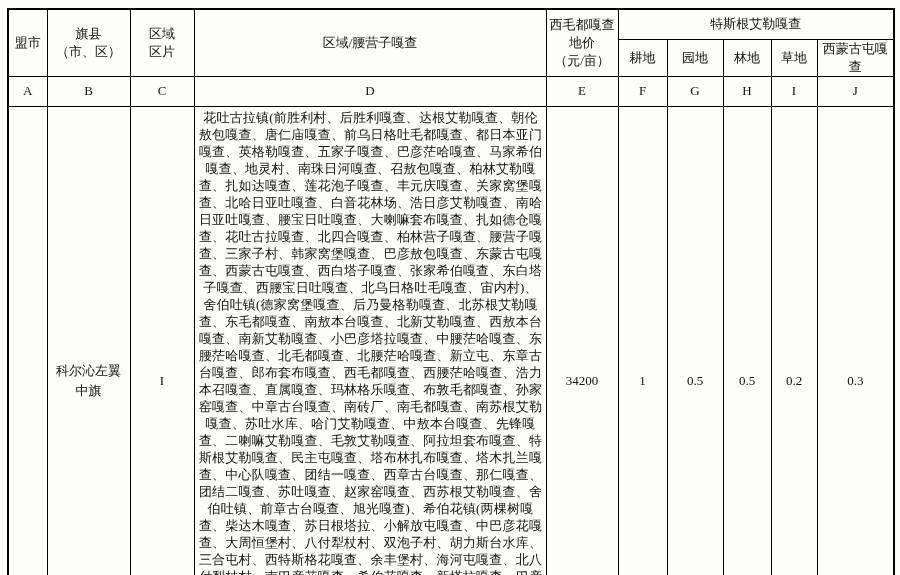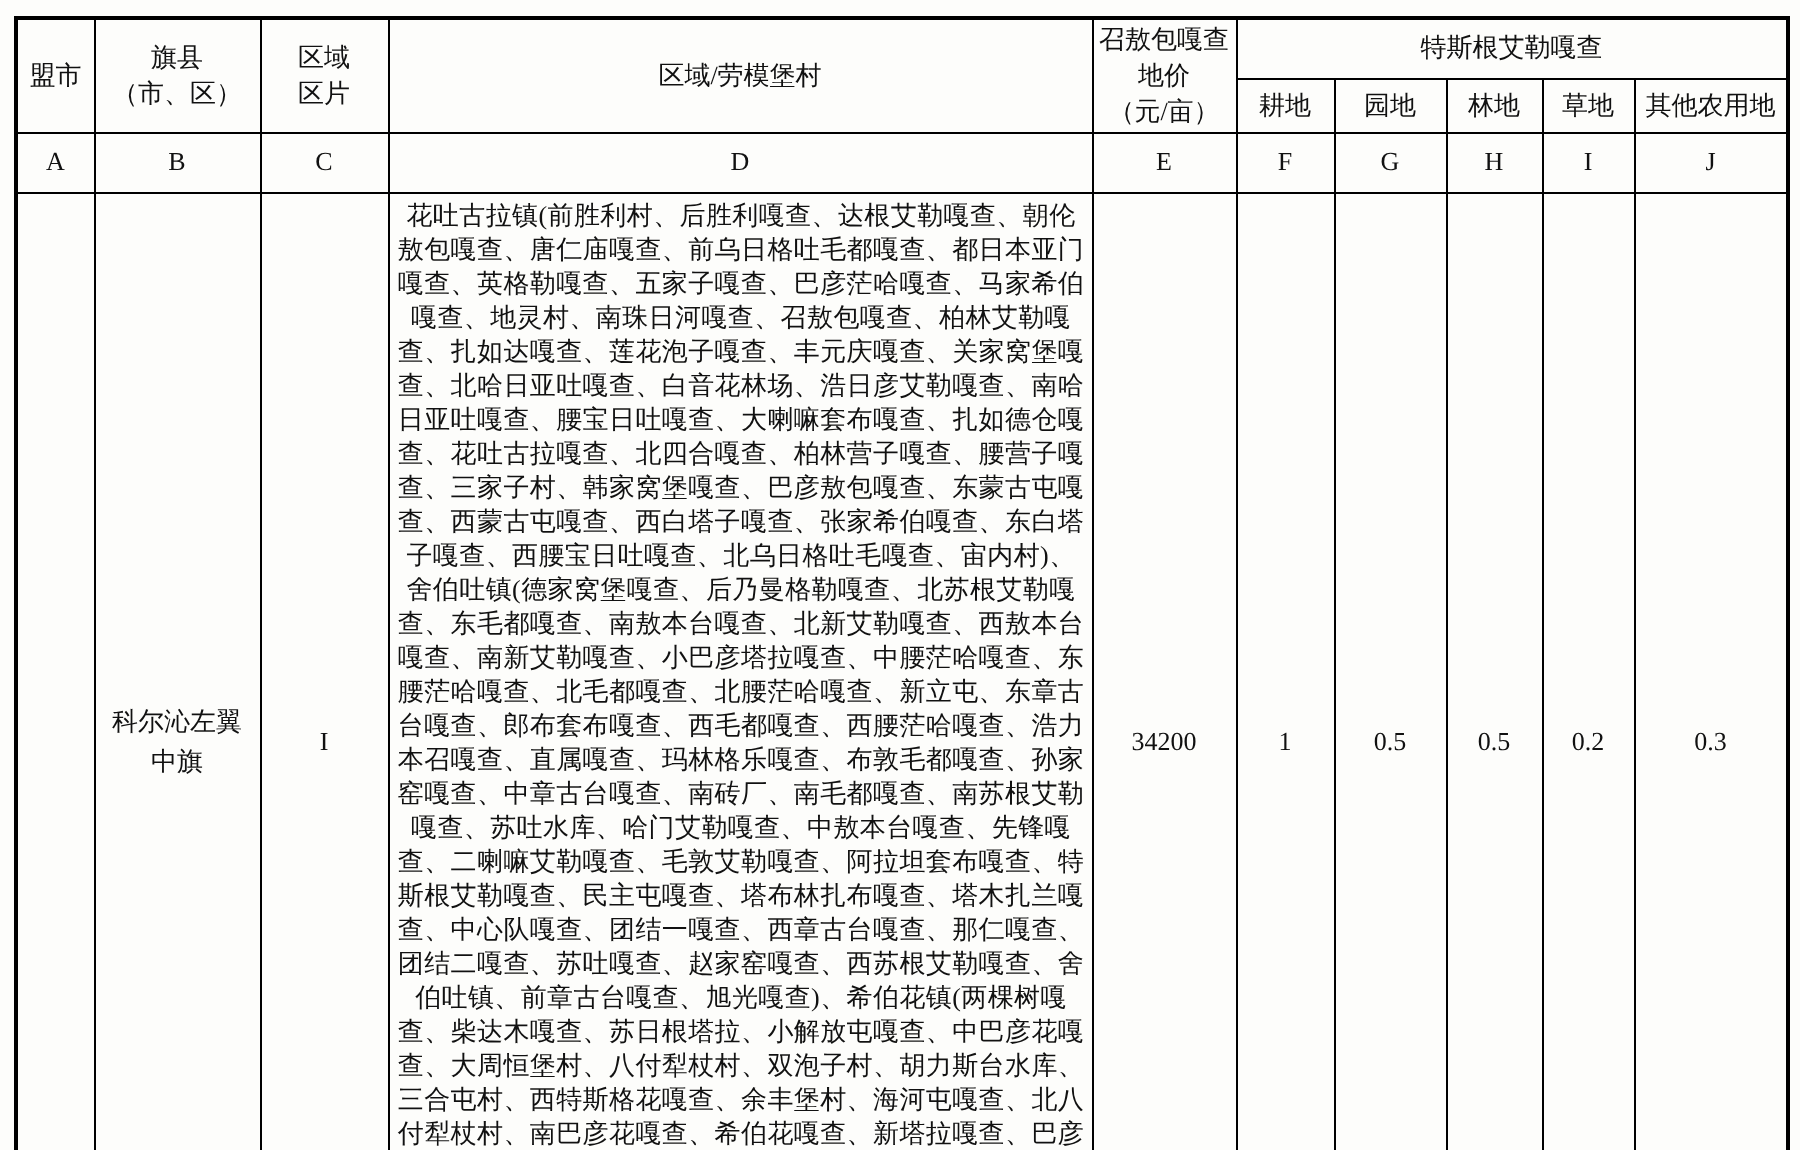--- a/index.html
+++ b/index.html
@@ -58,33 +58,33 @@
       <col style="width:77px">
     </colgroup>
 
     <tbody>
         <tr class="header-row-1">
       <td rowspan="2">盟市</td>
       <td rowspan="2" class="multiline">旗县
 （市、区）</td>
       <td rowspan="2" class="multiline">区域
 区片</td>
-      <td rowspan="2">区域/劳模堡村</td>
-      <td rowspan="2" class="multiline">召敖包嘎查
+      <td rowspan="2">区域/腰营子嘎查</td>
+      <td rowspan="2" class="multiline">西毛都嘎查
 地价
 （元/亩）</td>
       <td colspan="5">特斯根艾勒嘎查</td>
     </tr>
 
     <tr class="header-row-2">
       <td>耕地</td>
       <td>园地</td>
       <td>林地</td>
       <td>草地</td>
-      <td>其他农用地</td>
+      <td>西蒙古屯嘎查</td>
     </tr>
 
     <tr class="letter-row">
       <td>A</td>
       <td>B</td>
       <td>C</td>
       <td>D</td>
       <td>E</td>
       <td>F</td>
       <td>G</td>

